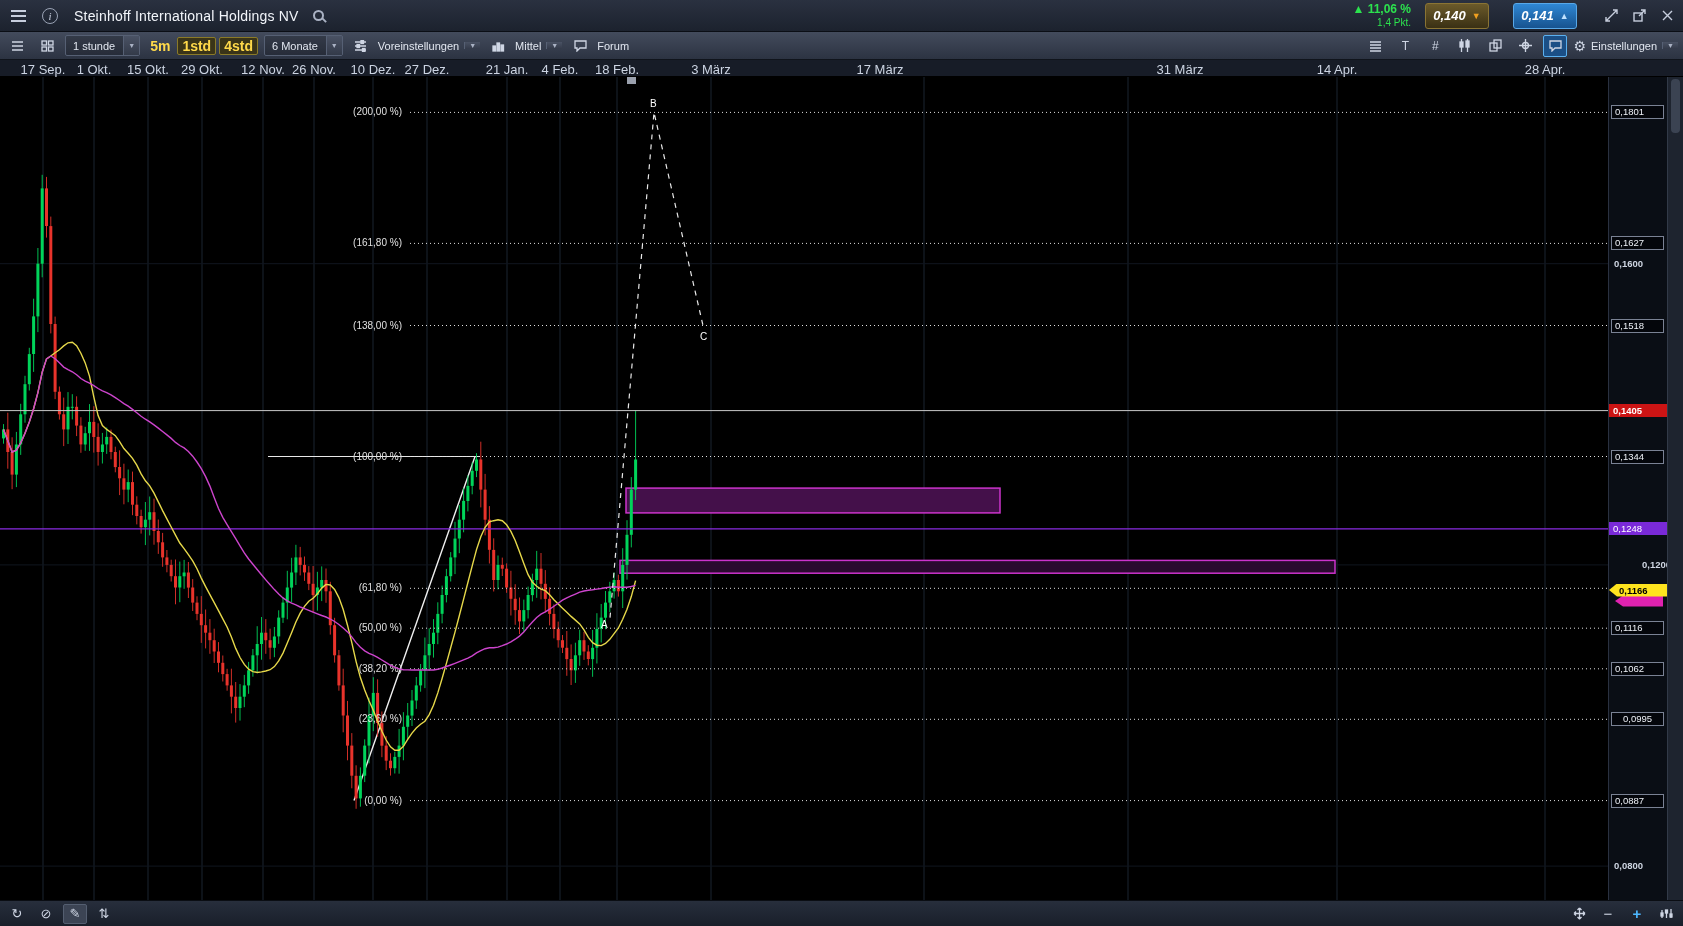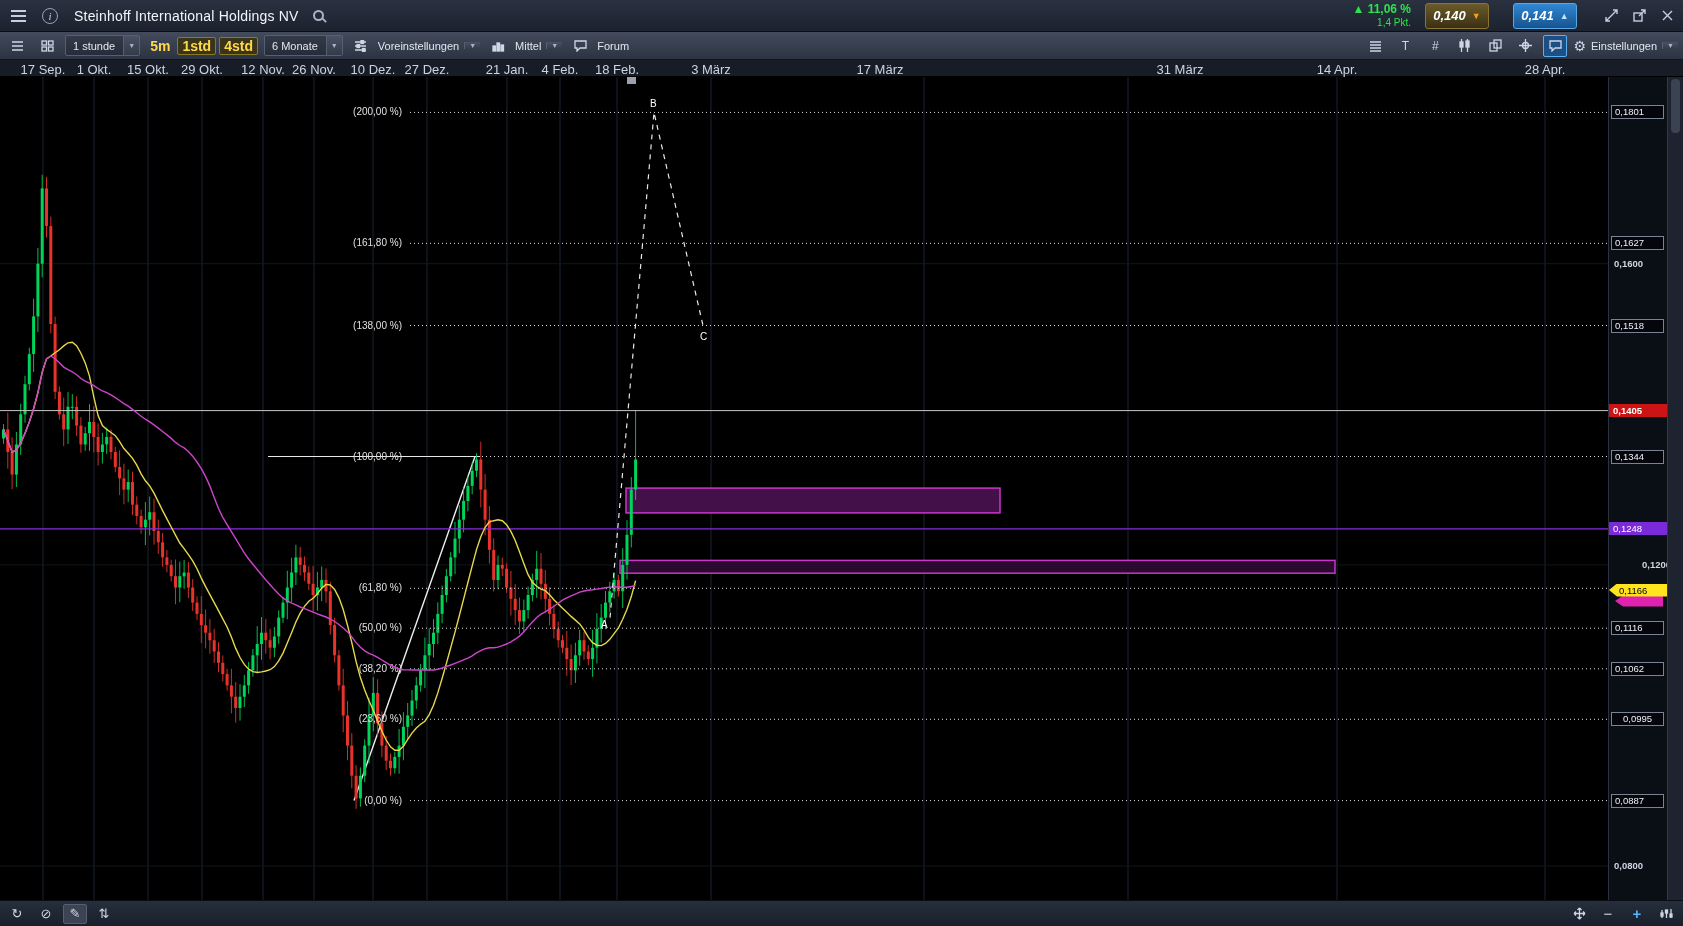--- a/index.html
+++ b/index.html
@@ -67,21 +67,21 @@
   .chart-body { display:flex; height:823px; background:#000; }
   .plot { position:relative; width:1608px; height:823px; }
   .plot svg { position:absolute; left:0; top:0; }
   .price-axis { position:relative; width:59px; background:#0a0e15; border-left:1px solid #2a3140;
                 font-size:9.5px; }
   .pl { position:absolute; left:0; height:13px; line-height:13px; white-space:nowrap; }
   .pl-boxed { left:2px; width:53px; border:1px solid #7a8294; background:#04060b; color:#eef1f7; padding:0 3px; height:14px; line-height:12px; }
   .pl-tick  { left:5px; color:#cfd6e2; font-weight:bold; }
   .pl-current { width:100%; background:#cc1414; color:#fff; font-weight:bold; padding:0 4px; }
   .pl-purple  { width:100%; background:#7a2ad8; color:#fff; padding:0 4px; }
-  .pl-yellow  { width:100%; background:#ffe41e; color:#000; font-weight:normal; padding:0 3px 0 10px;
+  .pl-yellow  { width:100%; background:#ffe41e; color:#000; font-weight:bold; padding:0 3px 0 10px;
                 clip-path:polygon(0 50%,8px 0,100% 0,100% 100%,8px 100%); z-index:2; }
   .pl-magenta-arrow { left:6px; width:48px; height:11px; background:#e022b0;
                 clip-path:polygon(0 50%,8px 0,100% 0,100% 100%,8px 100%); z-index:1; }
   .scroll-strip { width:16px; background:#1e242f; border-left:1px solid #323a48; position:relative; }
   .scroll-thumb { position:absolute; top:2px; left:3px; width:9px; height:54px;
                   background:#3b4352; border-radius:4px; }
 
   
   .bottombar { position:relative; height:26px; background:linear-gradient(#272e3c,#191f2a);
                border-top:1px solid #0a0d13; display:flex; align-items:center; padding:0 5px; }

